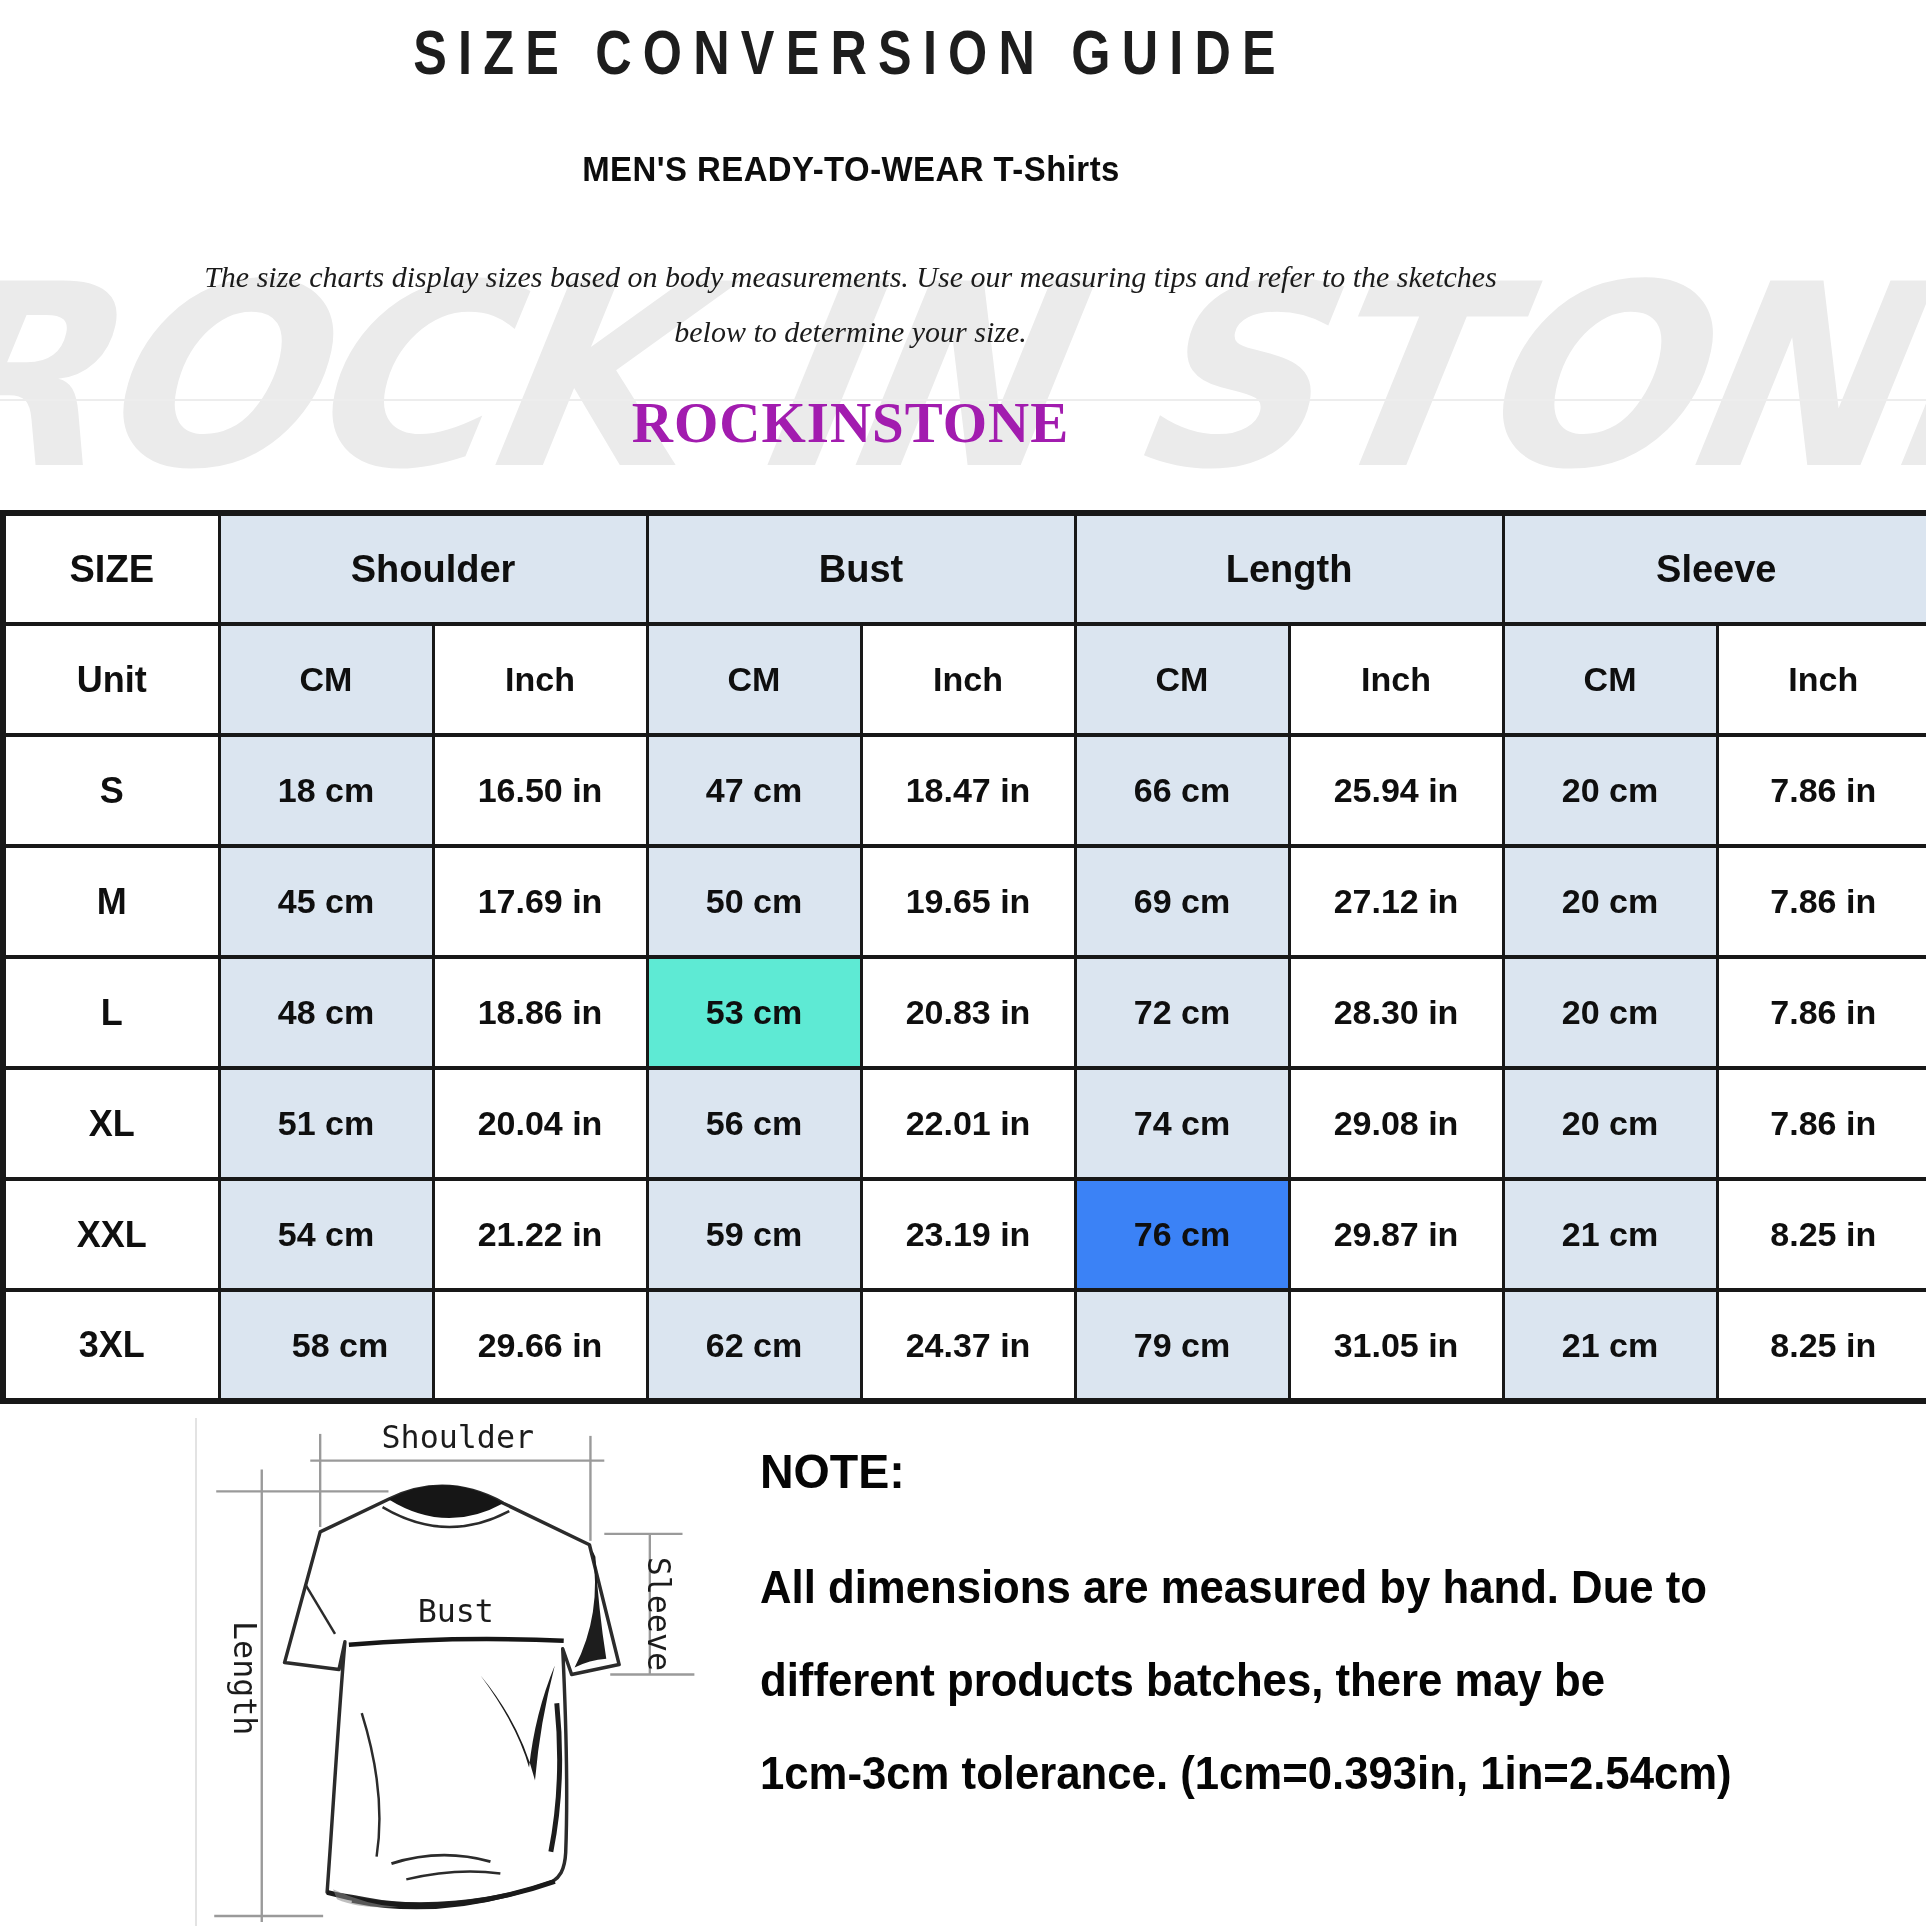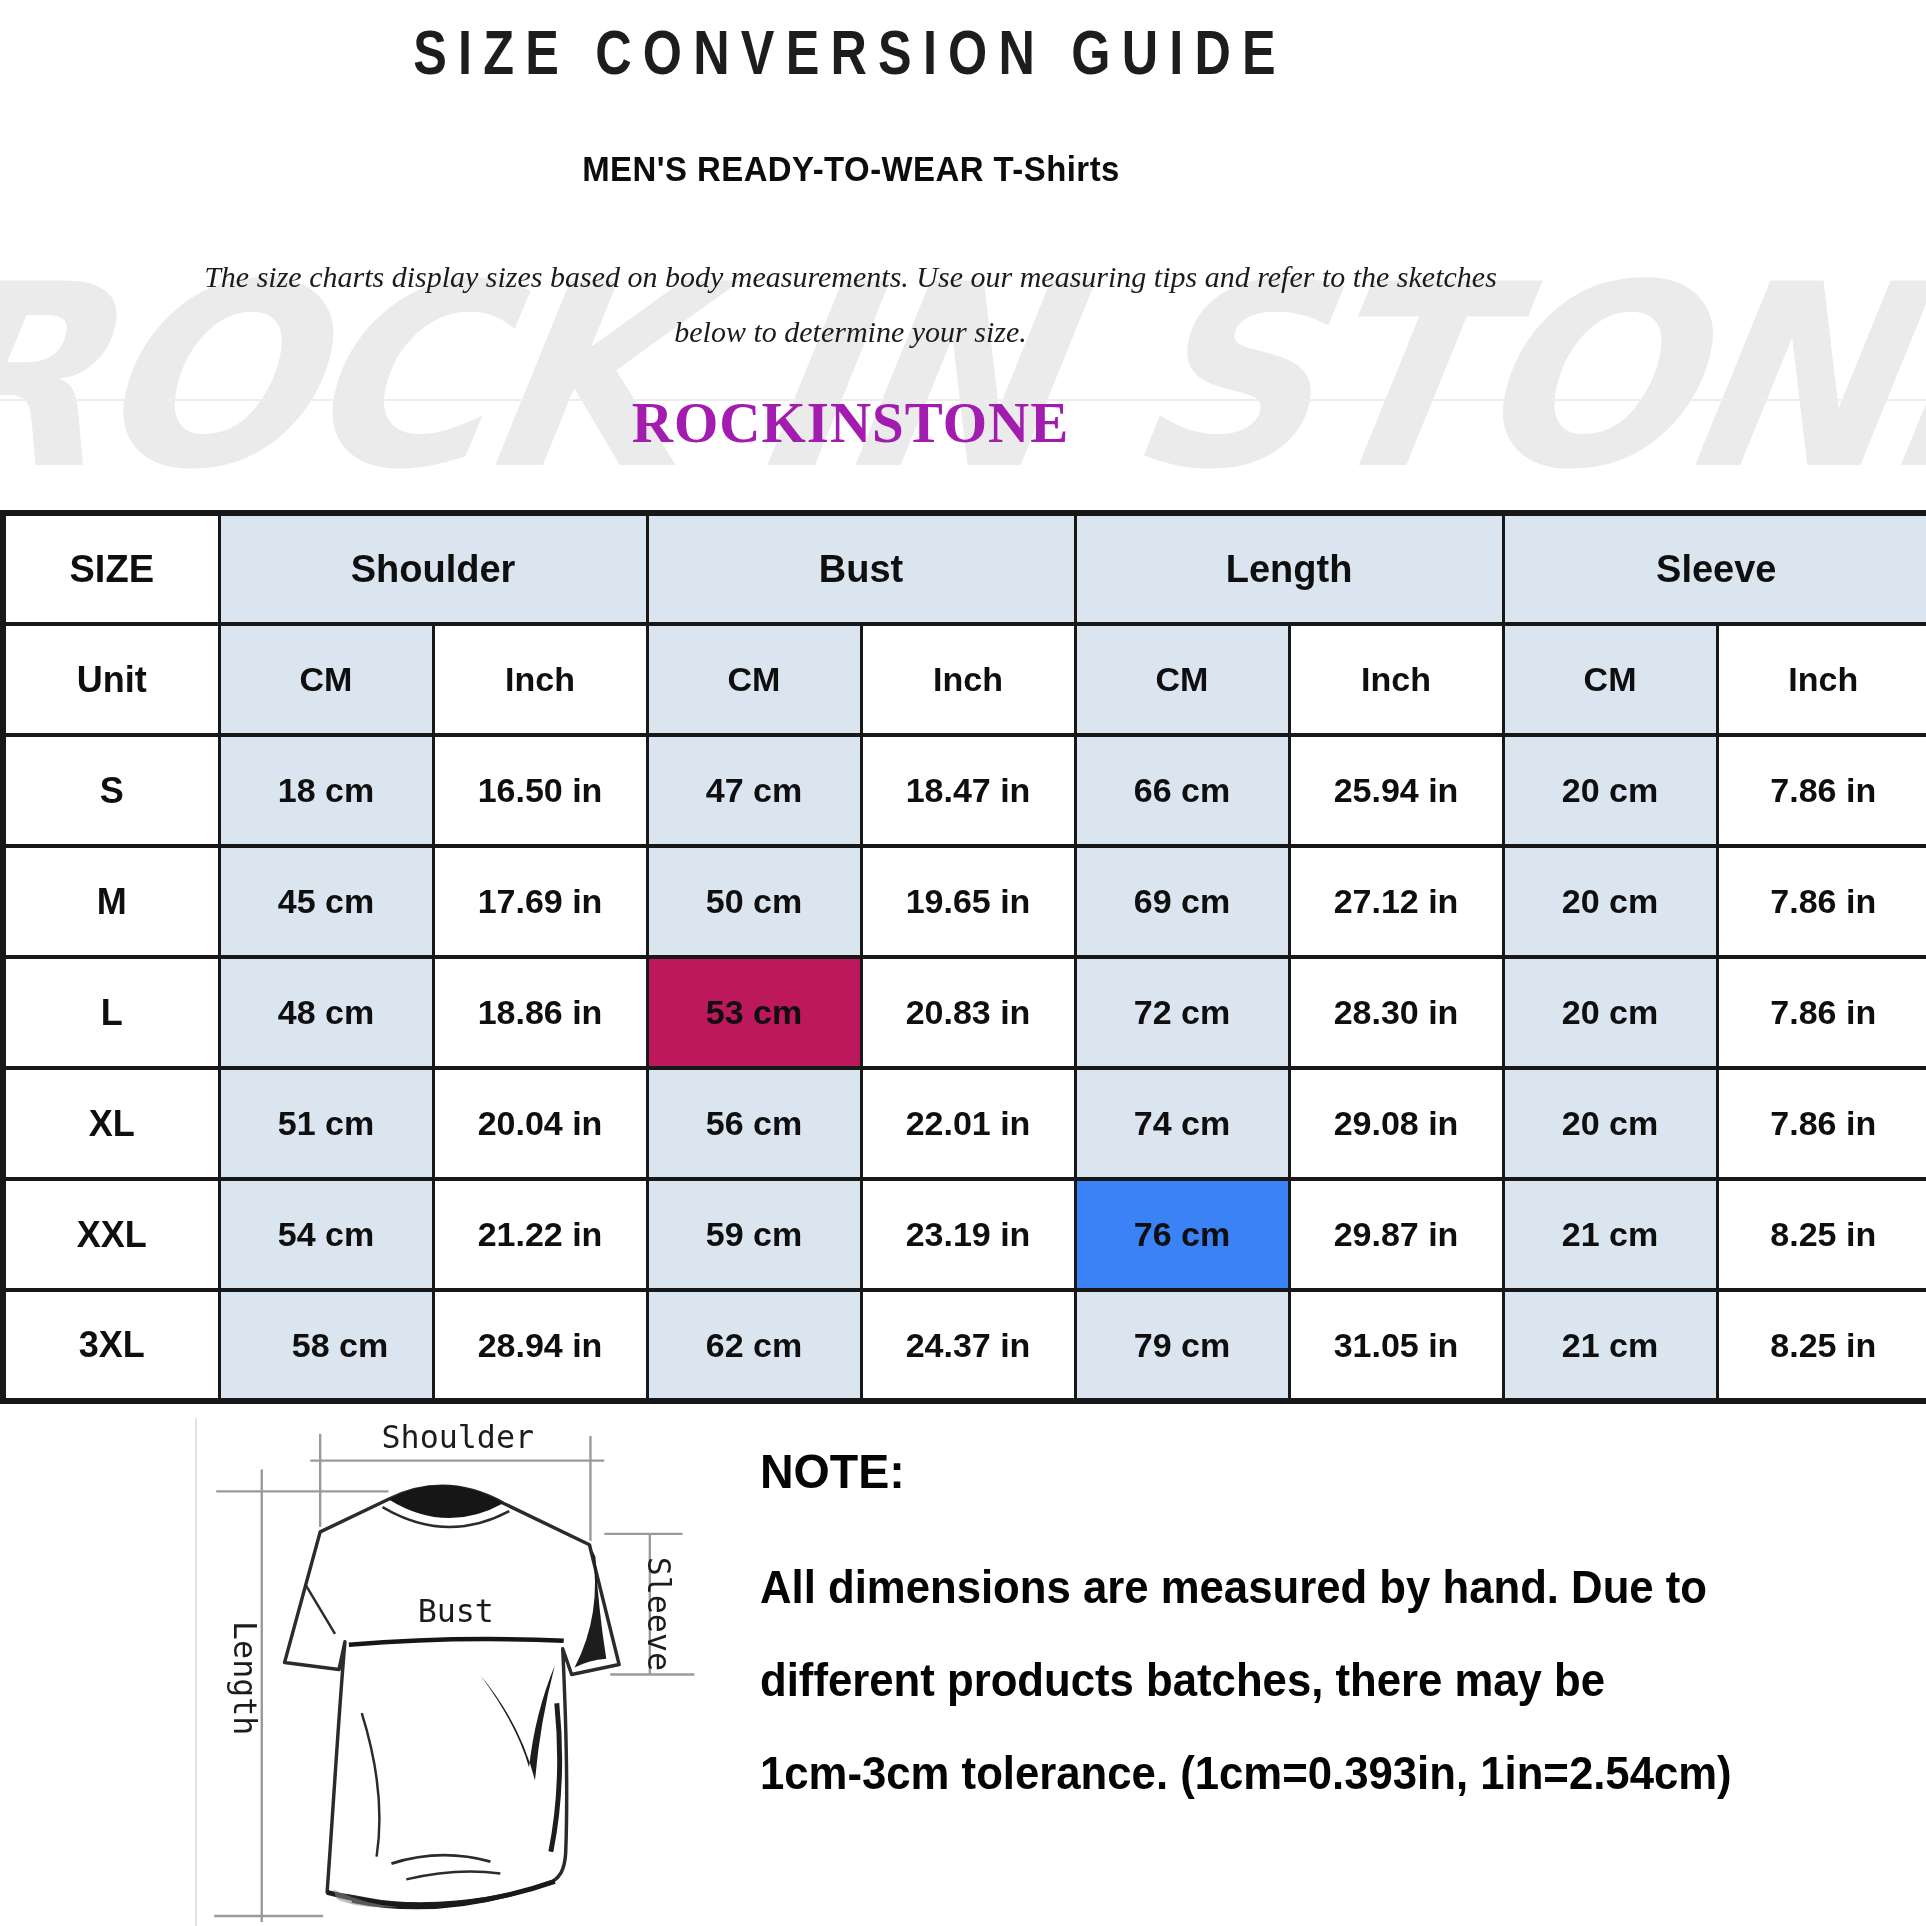--- a/index.html
+++ b/index.html
@@ -137,21 +137,21 @@
     <td>19.65 in</td>
     <td style="background: rgb(219, 229, 240);">69 cm</td>
     <td>27.12 in</td>
     <td style="background: rgb(219, 229, 240);">20 cm</td>
     <td>7.86 in</td>
   </tr>
   <tr class="r-data">
     <td class="c0">L</td>
     <td style="background: rgb(219, 229, 240);">48 cm</td>
     <td>18.86 in</td>
-    <td style="background: #be185d;">53 cm</td>
+    <td style="background: #5eead4;">53 cm</td>
     <td>20.83 in</td>
     <td style="background: rgb(219, 229, 240);">72 cm</td>
     <td>28.30 in</td>
     <td style="background: rgb(219, 229, 240);">20 cm</td>
     <td>7.86 in</td>
   </tr>
   <tr class="r-data">
     <td class="c0">XL</td>
     <td style="background: rgb(219, 229, 240);">51 cm</td>
     <td>20.04 in</td>
@@ -169,21 +169,21 @@
     <td style="background: rgb(219, 229, 240);">59 cm</td>
     <td>23.19 in</td>
     <td style="background: #3b82f6;">76 cm</td>
     <td>29.87 in</td>
     <td style="background: rgb(219, 229, 240);">21 cm</td>
     <td>8.25 in</td>
   </tr>
   <tr class="r-data">
     <td class="c0">3XL</td>
     <td style="background: rgb(219, 229, 240); padding-left: 28px;">58 cm</td>
-    <td>28.94 in</td>
+    <td>29.66 in</td>
     <td style="background: rgb(219, 229, 240);">62 cm</td>
     <td>24.37 in</td>
     <td style="background: rgb(219, 229, 240);">79 cm</td>
     <td>31.05 in</td>
     <td style="background: rgb(219, 229, 240);">21 cm</td>
     <td>8.25 in</td>
   </tr>
   </tbody>
 </table>
 

